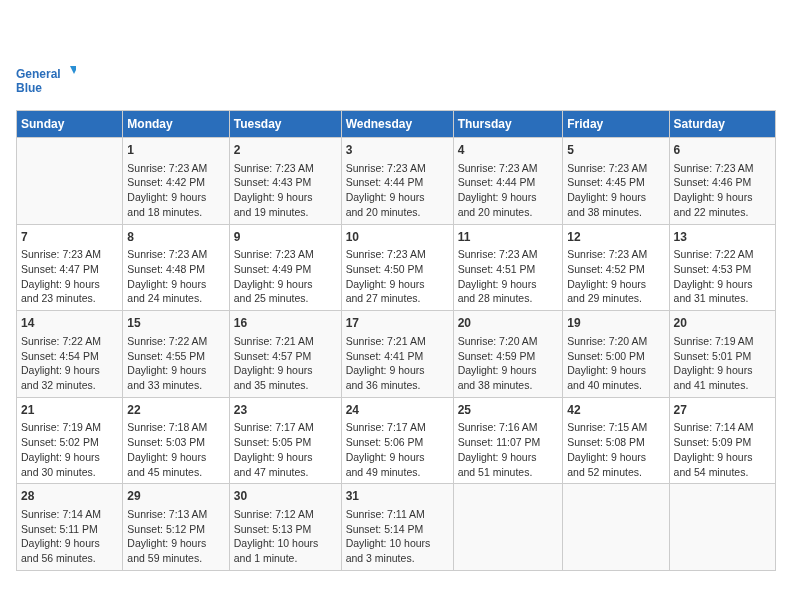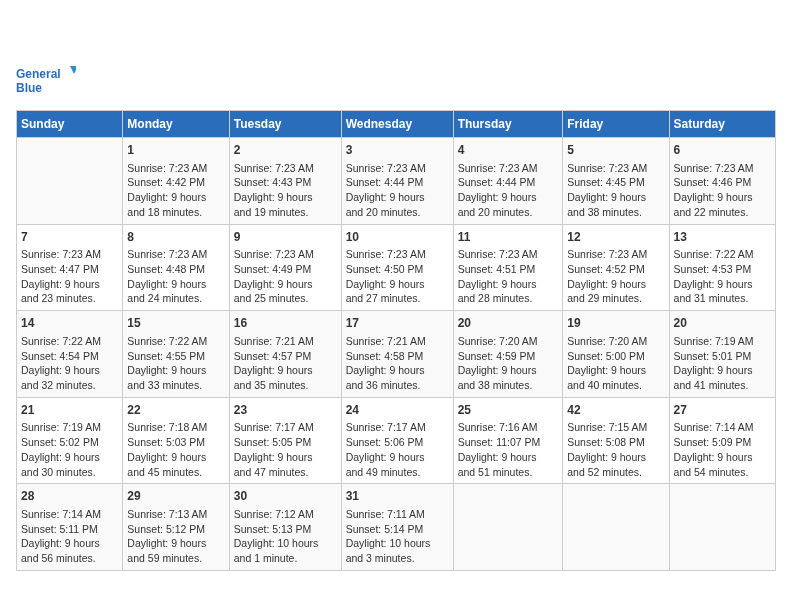--- a/index.html
+++ b/index.html
@@ -218,21 +218,21 @@
         <td>
           <span class="day-num">16</span>
           <div>Sunrise: 7:21 AM</div>
           <div>Sunset: 4:57 PM</div>
           <div>Daylight: 9 hours</div>
           <div>and 35 minutes.</div>
         </td>
         <td>
           <span class="day-num">17</span>
           <div>Sunrise: 7:21 AM</div>
-          <div>Sunset: 4:58 PM</div>
+          <div>Sunset: 4:41 PM</div>
           <div>Daylight: 9 hours</div>
           <div>and 36 minutes.</div>
         </td>
         <td>
           <span class="day-num">20</span>
           <div>Sunrise: 7:20 AM</div>
           <div>Sunset: 4:59 PM</div>
           <div>Daylight: 9 hours</div>
           <div>and 38 minutes.</div>
         </td>

